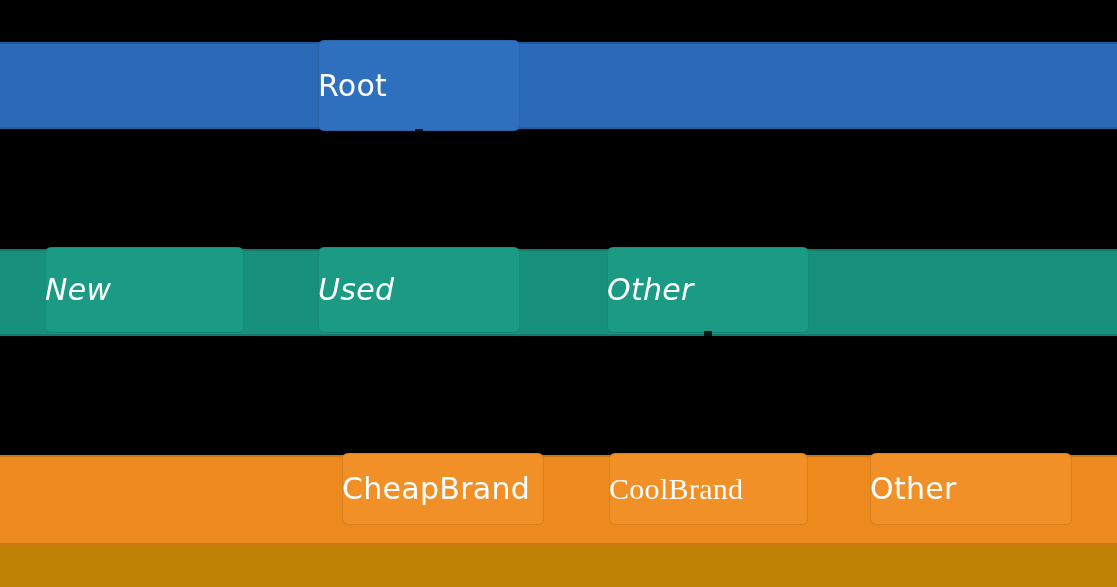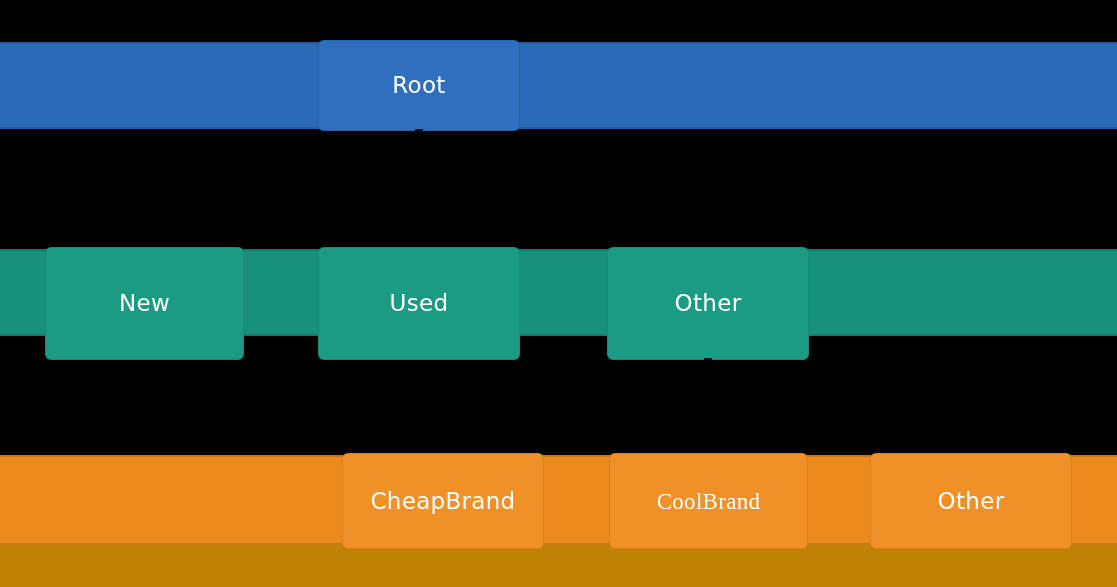--- a/index.html
+++ b/index.html
@@ -16,30 +16,30 @@
   }
   .bar.l0{top:42px;height:87px;background:var(--l0-bar);}
   .bar.l1{top:249px;height:87px;background:var(--l1-bar);}
   .bar.l2{top:455px;height:90px;background:var(--l2-bar);}
   .strip{
     position:absolute;left:0;top:545px;width:1117px;height:42px;
     background:var(--l2-footer);
   }
   .node{
     position:absolute;border-radius:6px;
-    display:flex;align-items:center;justify-content:center;
-    color:var(--text,#fff);font-size:23px;line-height:1;
+    display:flex;align-items:center;
+    color:var(--text,#fff);font-size:30px;line-height:1;
     letter-spacing:0.3px;
     box-shadow:inset 0 0 0 1px rgba(0,0,0,0.10);
     cursor:pointer;
     z-index:2;
   }
   .node.l0{background:var(--l0-node);top:40px;height:91px;}
-  .node.l1{background:var(--l1-node);top:247px;height:113px;}
-  .node.l2{background:var(--l2-node);top:453px;height:96px;}
+  .node.l1{background:var(--l1-node);top:247px;height:86px;font-style:italic;}
+  .node.l2{background:var(--l2-node);top:453px;height:72px;}
   #node-root      {left:318px;width:202px;}
   #node-new       {left:45px;width:199px;}
   #node-used      {left:318px;width:202px;}
   #node-other-mid {left:607px;width:202px;}
   #node-cheapbrand{left:342px;width:202px;}
   #node-coolbrand {left:609px;width:199px;font-family:Liberation Serif, serif;}
   #node-other-bot {left:870px;width:202px;}
   .expand-marker{
     position:absolute;left:calc(50% - 4px);bottom:-3px;
     width:8px;height:5px;

